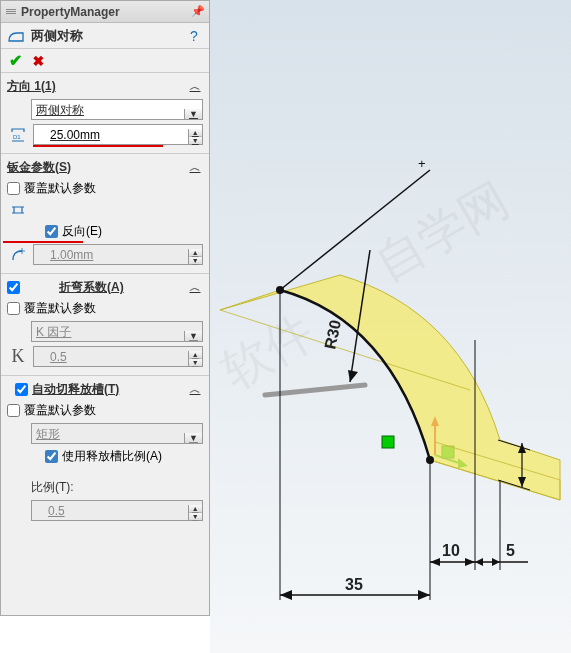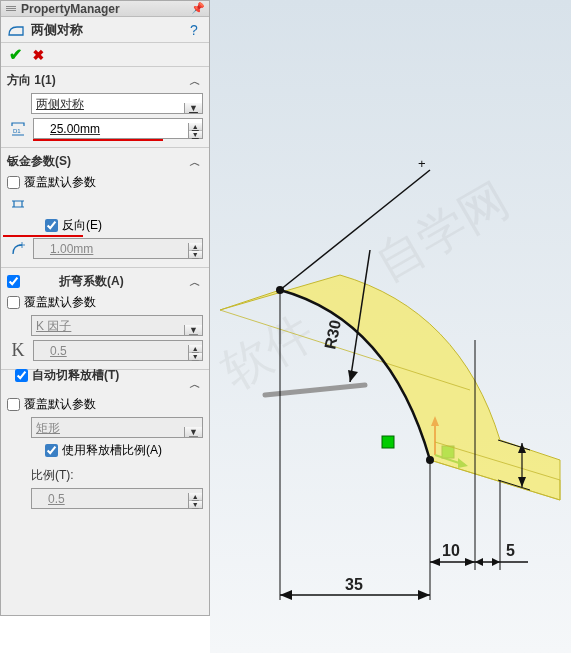--- a/index.html
+++ b/index.html
@@ -1,53 +1,53 @@
 <!DOCTYPE html>
 <html><head>
 <meta charset="utf-8">
 <style>
   * { box-sizing: border-box; font-family: "Microsoft YaHei", "SimSun", Arial, sans-serif; }
   body { margin: 0; width: 571px; height: 653px; background: #fff; position: relative; overflow: hidden; }
   .panel { position: absolute; left: 0; top: 0; width: 210px; height: 616px; background: #f0f0f0; border: 1px solid #aaa; display: flex; flex-direction: column; }
-  .titlebar { height: 16px; background: linear-gradient(#e8e8e8,#d8d8d8); border-bottom: 1px solid #bbb; display: flex; align-items: center; font-size: 12px; font-weight: bold; color: #444; }
+  .titlebar { height: 22px; background: linear-gradient(#e8e8e8,#d8d8d8); border-bottom: 1px solid #bbb; display: flex; align-items: center; font-size: 12px; font-weight: bold; color: #444; }
   .titlebar .grip { width: 20px; display:flex; flex-direction:column; gap:1px; align-items:center; justify-content:center;}
   .titlebar .grip span{width:10px;height:1px;background:#888;}
   .titlebar .title { flex: 1; }
   .titlebar .pin { width: 22px; display:flex; justify-content:center; font-size:11px; color:#555;}
   .feature-hdr { height: 26px; display: flex; align-items: center; padding: 0 6px; font-size: 13px; gap: 6px; border-bottom:1px solid #ccc;}
   .feature-hdr .ficon { width:18px; height:18px; display:flex; align-items:center; justify-content:center;}
   .feature-hdr .ficon svg{width:18px;height:18px;}
   .feature-hdr .fname { flex:1; font-weight:bold; color:#333;}
   .feature-hdr .help { width:18px; color:#1a6fb5; font-size:14px; text-align:center; cursor:pointer;}
   .okrow { height:24px; display:flex; align-items:center; gap:10px; padding:0 8px; border-bottom:1px solid #ccc;}
   .okrow .ok{ color:#0a0; font-size:16px; font-weight:bold; cursor:pointer;}
   .okrow .cancel{ color:#c00; font-size:14px; font-weight:bold; cursor:pointer;}
   .section { border-bottom: 1px solid #ccc; padding: 4px 6px 8px 6px; }
-  .sec-head { display:flex; align-items:flex-end; font-size:12px; font-weight:bold; color:#333; height:18px;}
+  .sec-head { display:flex; align-items:center; font-size:12px; font-weight:bold; color:#333; height:18px;text-decoration:underline;}
   .sec-head .sh-label{flex:1;}
   .sec-head .chev{ width:16px; text-align:center; color:#666; cursor:pointer; font-size:11px;}
   .row { display:flex; align-items:center; gap:4px; margin-top:4px; font-size:12px; color:#333;}
   .row .ricon{ width:22px; display:flex; justify-content:center;}
   .row .ricon svg{width:18px;height:18px;}
   .select, .spin { flex:1; height:21px; border:1px solid #999; background:#fff; font-size:12px; display:flex; align-items:flex-end; position:relative;text-decoration:underline;}
   .select .sval{ padding:0 4px; flex:1;}
   .select .sarrow{ width:18px; border-left:1px solid #999; background:linear-gradient(#f8f8f8,#ddd); display:flex; align-items:center; justify-content:center; font-size:9px; color:#333;}
   .spin input{ border:none; outline:none; width:100%; height:100%; padding:0 16px; font-size:12px; background:transparent;}
   .spin .spinbtns{ width:16px; border-left:1px solid #999; display:flex; flex-direction:column;}
   .spin .spinbtns div{ flex:1; background:linear-gradient(#f8f8f8,#ddd); display:flex; align-items:center; justify-content:center; font-size:7px; color:#333; border-bottom:1px solid #bbb;}
   .spin .spinbtns div:last-child{border-bottom:none;}
   .spin.disabled, .select.disabled{ background:#ececec; color:#888;}
   .spin.disabled input{ color:#888;}
   .cb { display:flex; align-items:center; gap:4px; font-size:12px; margin-top:4px;}
   .cb input{margin:0;}
   .cb.checked input{accent-color:#3a7fc4;}
   .indent1{padding-left:24px;}
   .indent2{padding-left:38px;}
   .kicon{ font-family: Georgia, serif; font-size:18px; font-weight:normal; color:#555; width:22px; text-align:center;}
-  .sublabel{ font-size:12px; color:#333; margin-top:8px;}
+  .sublabel{ font-size:12px; color:#333; margin-top:14px;}
   .underline-red{ position:absolute; height:2px; background:#d00;}
   .viewport{ position:absolute; left:210px; top:0; right:0; bottom:0; background:linear-gradient(#d8e2ea,#f5f7f9);}
   .viewport svg{position:absolute;left:0;top:0;}
   .dim{ font-family: Arial; font-weight:bold; font-size:16px; fill:#222;}
   .watermark{position:absolute; font-size:48px; color:rgba(150,150,150,.12); transform:rotate(-30deg); pointer-events:none;}
 </style>
 </head>
 <body>
 
 <div class="panel">

